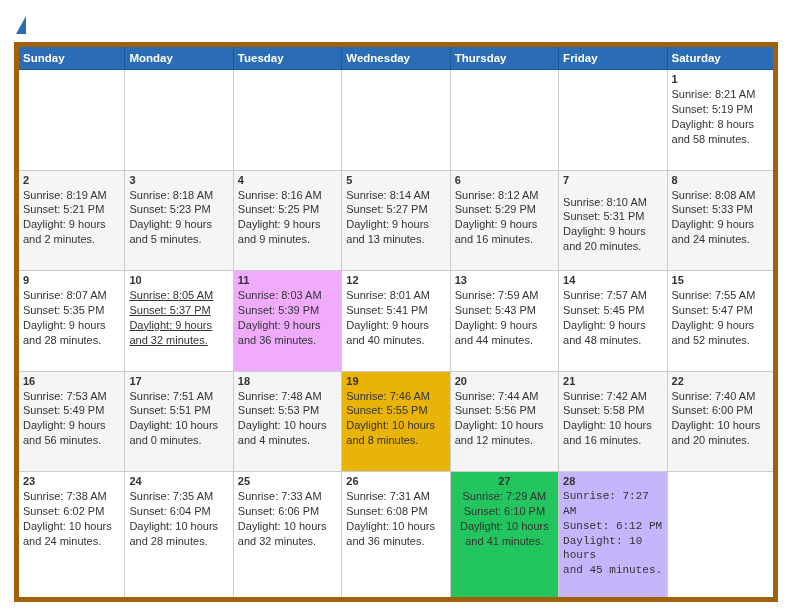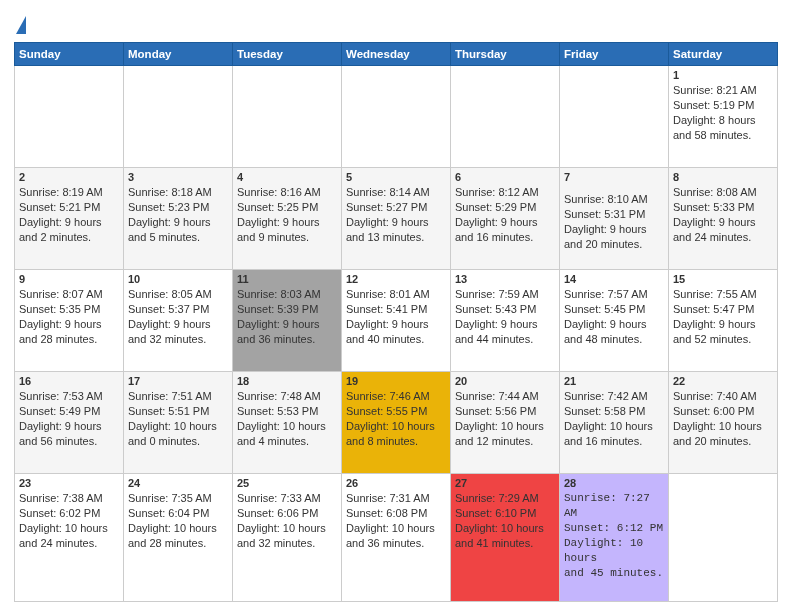--- a/index.html
+++ b/index.html
@@ -60,21 +60,21 @@
       font-weight: bold;
       color: #222;
       line-height: 1.1;
     }
     .location-title {
       font-size: 15px;
       color: #444;
     }
     .calendar {
       flex: 1;
-      border: 1px solid #a16207;
+      border: 5px solid #a16207;
       border-collapse: collapse;
       width: 100%;
       table-layout: fixed;
     }
     .calendar th {
       background: #2a6db5;
       color: #fff;
       font-size: 11.5px;
       font-weight: bold;
       padding: 5px 4px;
@@ -213,26 +213,26 @@
         <tr>
           <td style="background: rgb(255, 255, 255);">
             <span class="day-number">9</span>
             <div class="day-info" style="white-space: pre-line;">Sunrise: 8:07 AM
 Sunset: 5:35 PM
 Daylight: 9 hours
 and 28 minutes.</div>
           </td>
           <td style="background: rgb(255, 255, 255);">
             <span class="day-number">10</span>
-            <div class="day-info" style="white-space: pre-line;">Sunrise: 8:05 AM
+            <div class="day-info" style="white-space: pre-line; text-decoration: underline;">Sunrise: 8:05 AM
 Sunset: 5:37 PM
 Daylight: 9 hours
 and 32 minutes.</div>
           </td>
-          <td style="background: #a3a3a3; margin-top: 36px;">
+          <td style="background: #f0abfc; margin-top: 36px;">
             <span class="day-number">11</span>
             <div class="day-info" style="white-space: pre-line;">Sunrise: 8:03 AM
 Sunset: 5:39 PM
 Daylight: 9 hours
 and 36 minutes.</div>
           </td>
           <td style="background: rgb(255, 255, 255);">
             <span class="day-number">12</span>
             <div class="day-info" style="white-space: pre-line;">Sunrise: 8:01 AM
 Sunset: 5:41 PM
@@ -334,21 +334,21 @@
 Daylight: 10 hours
 and 32 minutes.</div>
           </td>
           <td style="background: rgb(255, 255, 255);">
             <span class="day-number">26</span>
             <div class="day-info" style="white-space: pre-line;">Sunrise: 7:31 AM
 Sunset: 6:08 PM
 Daylight: 10 hours
 and 36 minutes.</div>
           </td>
-          <td style="background: #ef4444;">
+          <td style="background: #22c55e; text-align: center;">
             <span class="day-number">27</span>
             <div class="day-info" style="white-space: pre-line;">Sunrise: 7:29 AM
 Sunset: 6:10 PM
 Daylight: 10 hours
 and 41 minutes.</div>
           </td>
           <td style="background: #c4b5fd;">
             <span class="day-number">28</span>
             <div class="day-info" style="white-space: pre-line; font-family: Liberation Mono, monospace;">Sunrise: 7:27 AM
 Sunset: 6:12 PM

